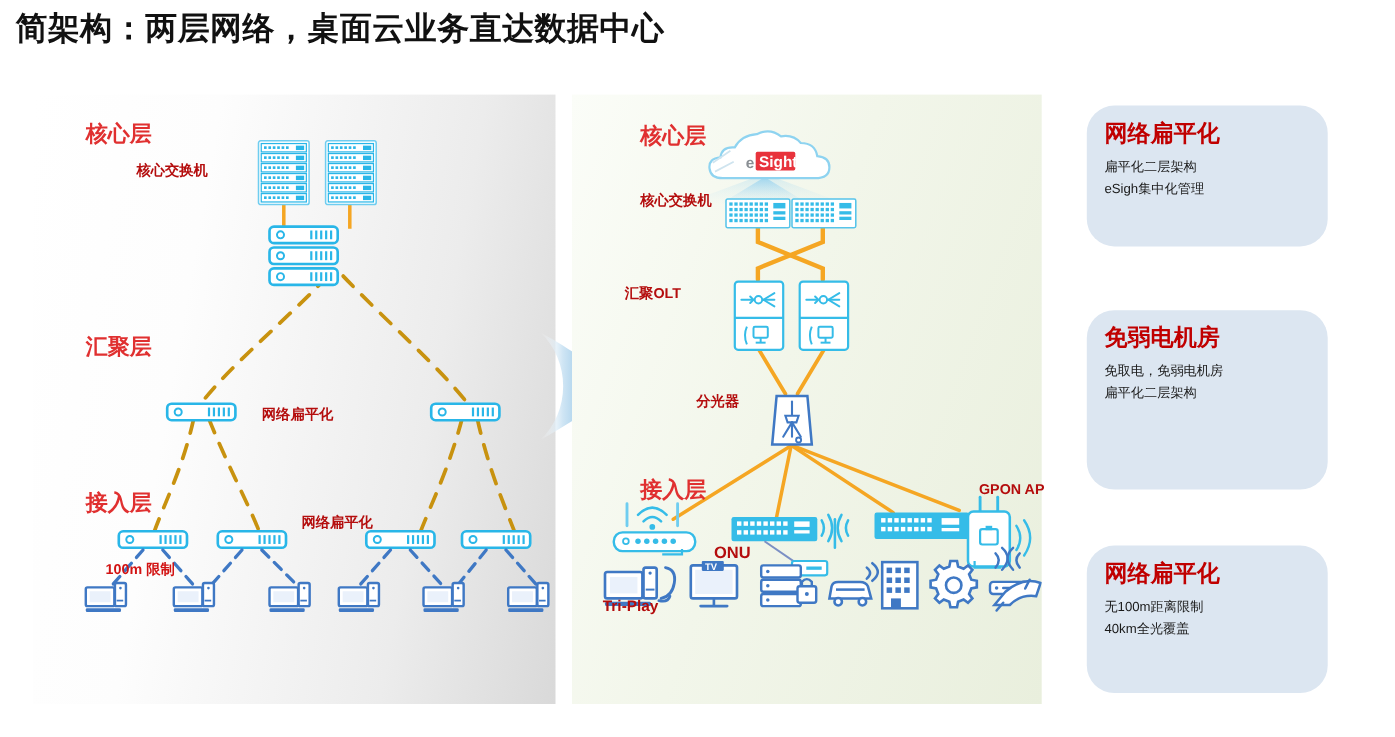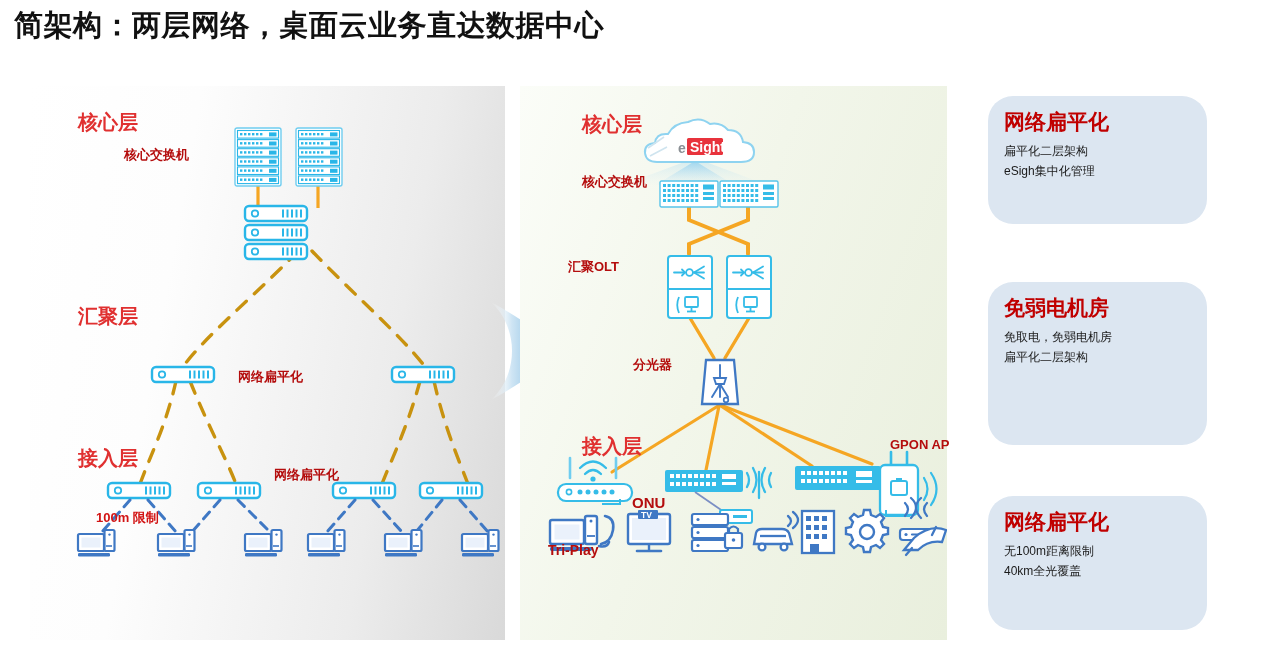--- a/index.html
+++ b/index.html
@@ -561,21 +561,21 @@
 
     <div class="lbl lbl-layer-r" style="left:62px;top:28px;">核心层</div>
     <div class="lbl lbl-dev" style="left:62px;top:89px;">核心交换机</div>
     <div class="lbl lbl-dev" style="left:48px;top:142px;margin-top:32px;">汇聚OLT</div>
 
     <div class="lbl lbl-dev" style="left:113px;top:272px;">分光器</div>
 
     <div class="lbl lbl-layer-r" style="left:62px;top:350px;">接入层</div>
 
     <div class="lbl lbl-dev" style="left:353px;top:352px;margin-left:17px;">GPON AP</div>
-    <div class="lbl lbl-dev" style="left:112px;top:409px;font-size:15px;">ONU</div>
+    <div class="lbl lbl-dev" style="left:129px;top:409px;font-size:15px;">ONU</div>
     <div class="lbl lbl-dev" style="left:28px;top:457px;font-size:14px;">Tri-Play</div>
   </div>
 
   <div class="infobox" id="box1">
     <div class="ib-title">网络扁平化</div>
     <div class="ib-line">扁平化二层架构</div>
     <div class="ib-line">eSigh集中化管理</div>
   </div>
 
   <div class="infobox" id="box2">

